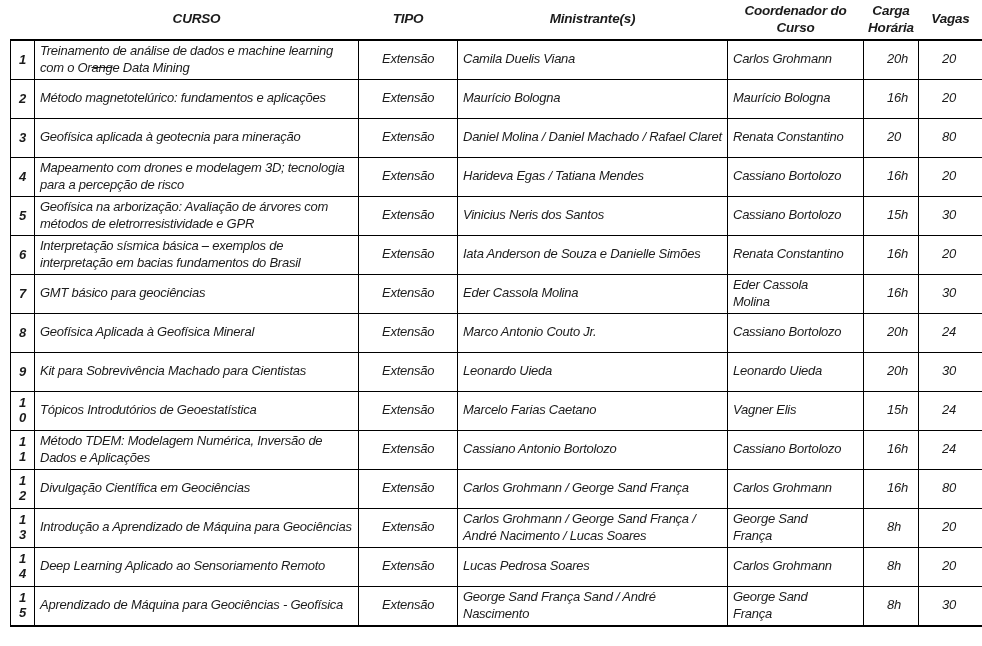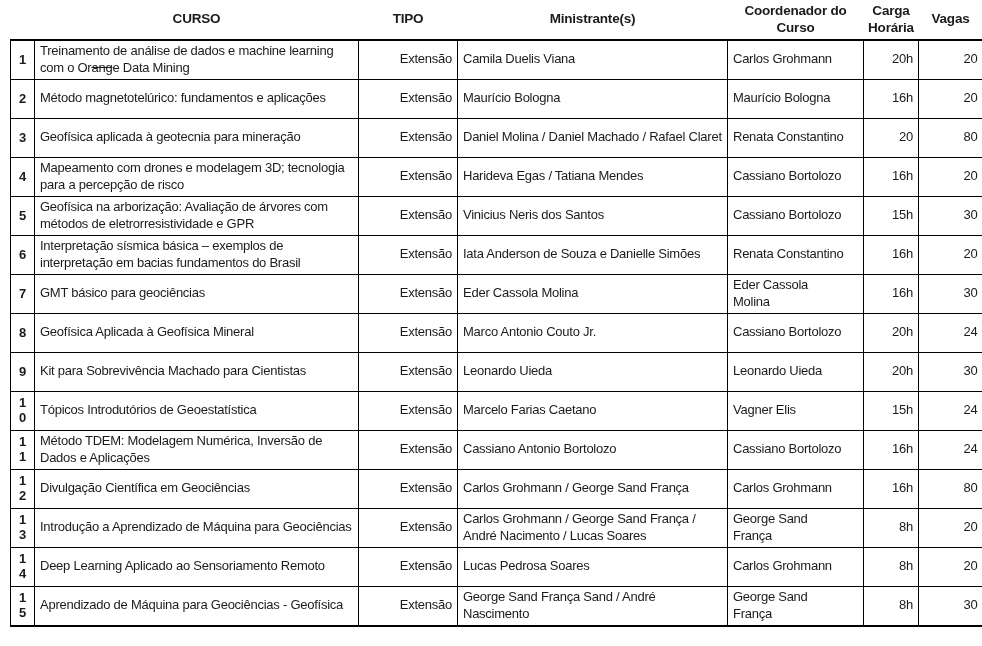--- a/index.html
+++ b/index.html
@@ -8,20 +8,21 @@
     background: #ffffff;
     font-family: "Liberation Sans", sans-serif;
     color: #1b1b1b;
     overflow: hidden;
   }
   table.courses {
     border-collapse: collapse;
     table-layout: fixed;
     width: 972px;
     margin-left: 10px;
+    font-style: italic;
   }
   col.c-num { width: 24px; }
   col.c-curso { width: 324px; }
   col.c-tipo { width: 99px; }
   col.c-min { width: 270px; }
   col.c-coord { width: 136px; }
   col.c-carga { width: 55px; }
   col.c-vagas { width: 64px; }
 
   thead th {
@@ -48,21 +49,21 @@
   tbody tr:last-child td { border-bottom: 2px solid #000; }
   tbody td:last-child { border-right: none; }
 
   td.cell-num {
     font-weight: bold;
     text-align: center;
     white-space: pre-line;
     line-height: 1.1;
     padding: 2px 3px;
   }
-  td.cell-center { text-align: right; padding-left: 23px; }
+  td.cell-center { text-align: left; padding-left: 23px; }
   td.cell-coord { white-space: pre-line; margin-left: 8px; }
   .strike { text-decoration: line-through; }
 </style>
 </head>
 <body>
 
 <table class="courses">
   <colgroup>
     <col class="c-num">
     <col class="c-curso">

